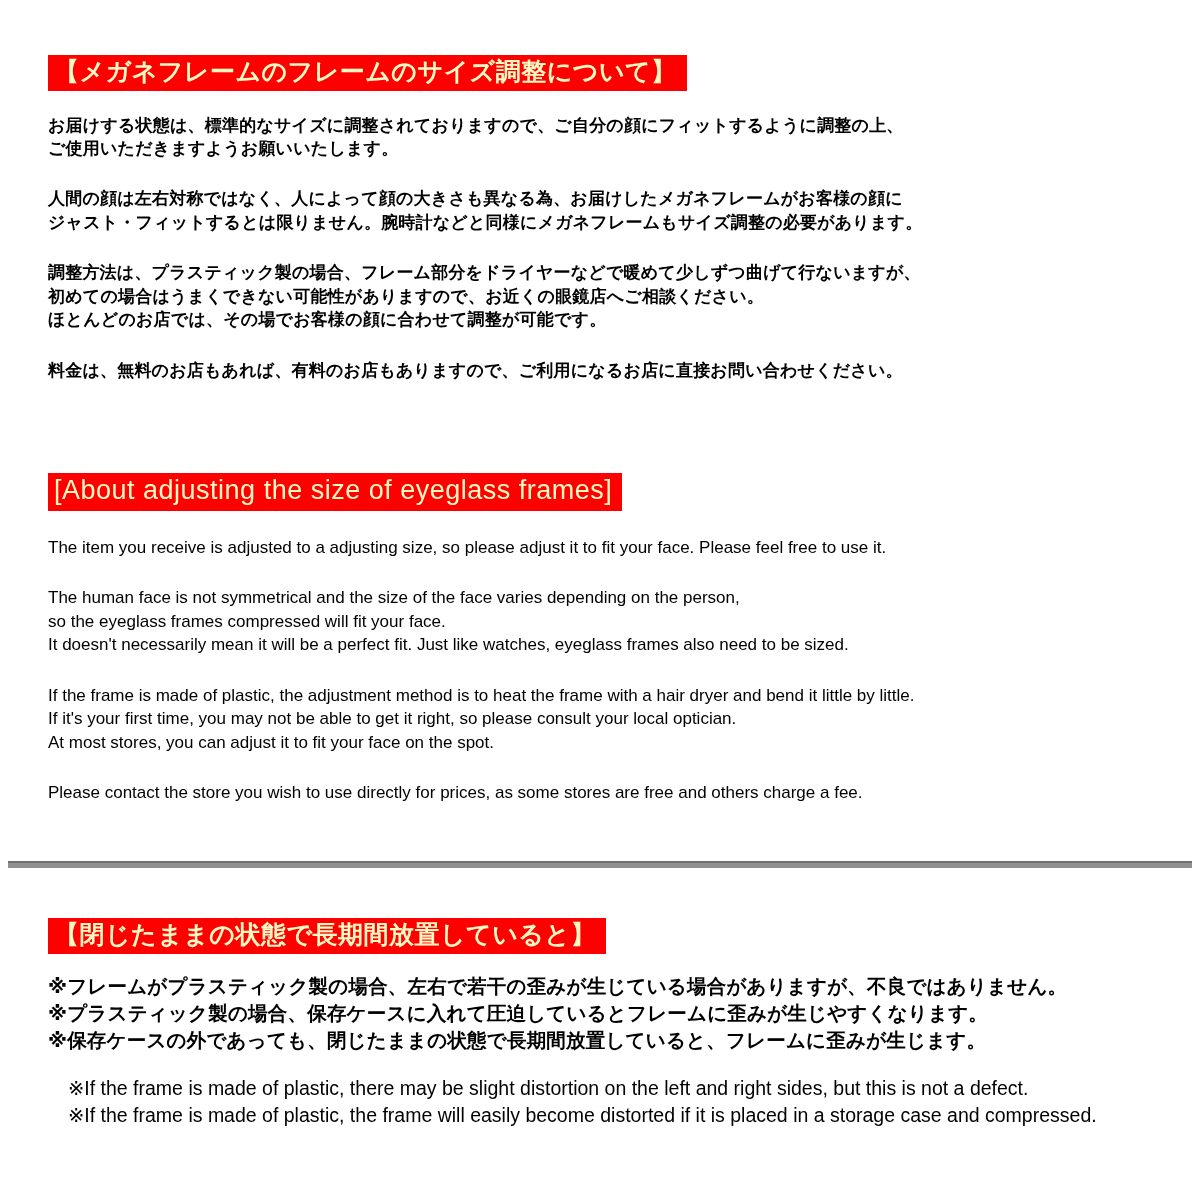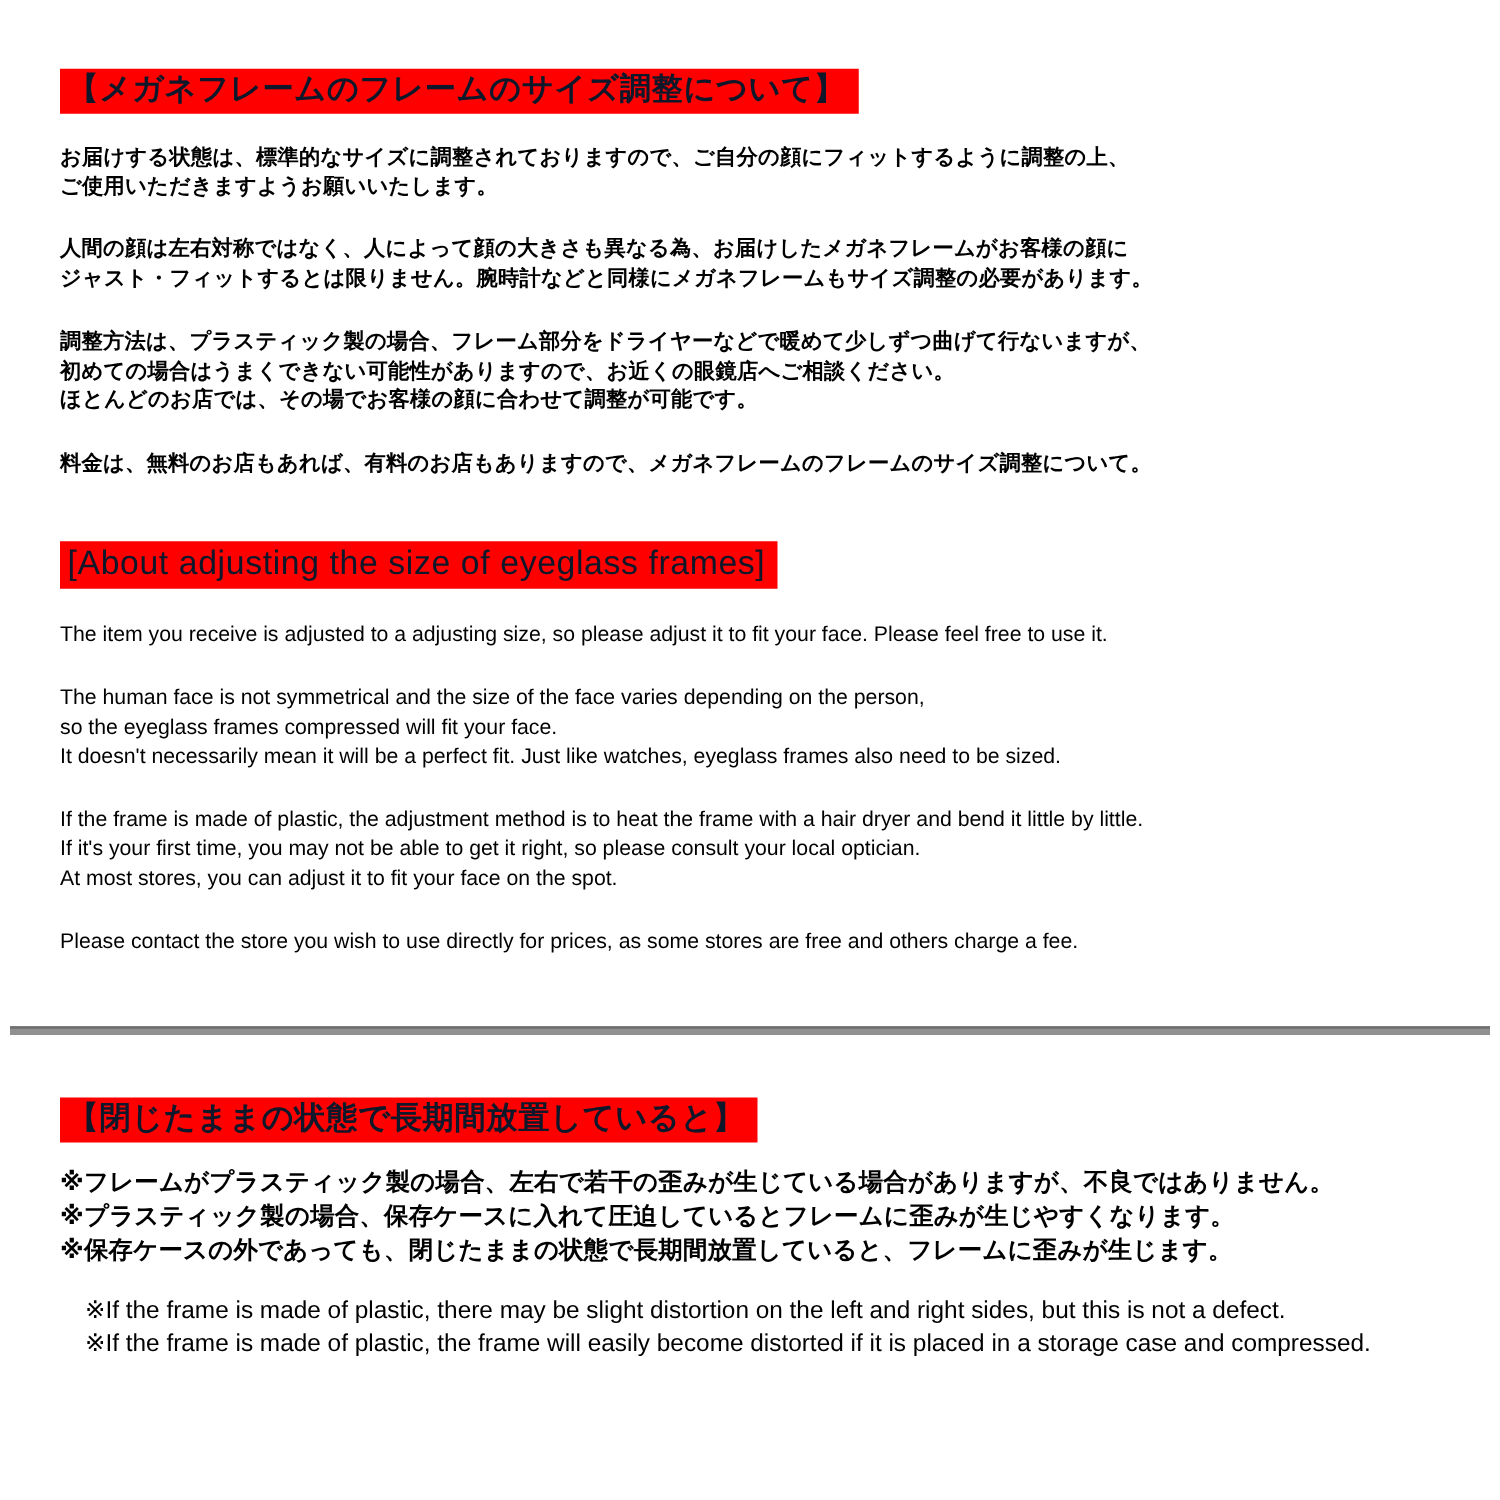--- a/index.html
+++ b/index.html
@@ -12,21 +12,21 @@
     color: #000000;
     overflow: hidden;
   }
   .page {
     padding: 55px 40px 0 48px;
   }
   
   .banner {
     display: inline-block;
     background: #fe0000;
-    color: #0f172a;
+    color: #fef9c3;
     padding: 3px 10px 5px 6px;
     line-height: 1.1;
     white-space: nowrap;
   }
   .banner.jp {
     font-size: 25px;
     font-weight: bold;
     letter-spacing: 0.5px;
   }
   .banner.en {
@@ -44,21 +44,21 @@
     font-weight: bold;
     letter-spacing: 0.2px;
     margin: 0 0 27px 0;
   }
   .para.en {
     font-weight: normal;
     margin: 0 0 27px 0;
   }
   .jp-block { margin-top: 23px; }
   .en-block { margin-top: 25px; }
-  .hdr-gap { margin-top: 24px; }
+  .hdr-gap { margin-top: 64px; }
   
   .note {
     font-size: 19.5px;
     line-height: 1.38;
   }
   .note.jp { font-weight: bold; letter-spacing: 0.2px; }
   .note.en { font-weight: normal; margin-left: 20px; }
   .notes-block { margin-top: 19px; margin-bottom: 21px; }
   
   .divider {
@@ -77,21 +77,21 @@
   <div class="banner jp">【メガネフレームのフレームのサイズ調整について】</div>
 
   <div class="jp-block">
     <p class="para jp">お届けする状態は、標準的なサイズに調整されておりますので、ご自分の顔にフィットするように調整の上、
 ご使用いただきますようお願いいたします。</p>
     <p class="para jp">人間の顔は左右対称ではなく、人によって顔の大きさも異なる為、お届けしたメガネフレームがお客様の顔に
 ジャスト・フィットするとは限りません。腕時計などと同様にメガネフレームもサイズ調整の必要があります。</p>
     <p class="para jp">調整方法は、プラスティック製の場合、フレーム部分をドライヤーなどで暖めて少しずつ曲げて行ないますが、
 初めての場合はうまくできない可能性がありますので、お近くの眼鏡店へご相談ください。
 ほとんどのお店では、その場でお客様の顔に合わせて調整が可能です。</p>
-    <p class="para jp">料金は、無料のお店もあれば、有料のお店もありますので、メガネフレームのフレームのサイズ調整について。</p>
+    <p class="para jp">料金は、無料のお店もあれば、有料のお店もありますので、ご利用になるお店に直接お問い合わせください。</p>
   </div>
 
   <div class="banner en hdr-gap">[About adjusting the size of eyeglass frames]</div>
 
   <div class="en-block">
     <p class="para en">The item you receive is adjusted to a adjusting size, so please adjust it to fit your face. Please feel free to use it.</p>
     <p class="para en">The human face is not symmetrical and the size of the face varies depending on the person,
 so the eyeglass frames compressed will fit your face.
 It doesn't necessarily mean it will be a perfect fit. Just like watches, eyeglass frames also need to be sized.</p>
     <p class="para en">If the frame is made of plastic, the adjustment method is to heat the frame with a hair dryer and bend it little by little.

